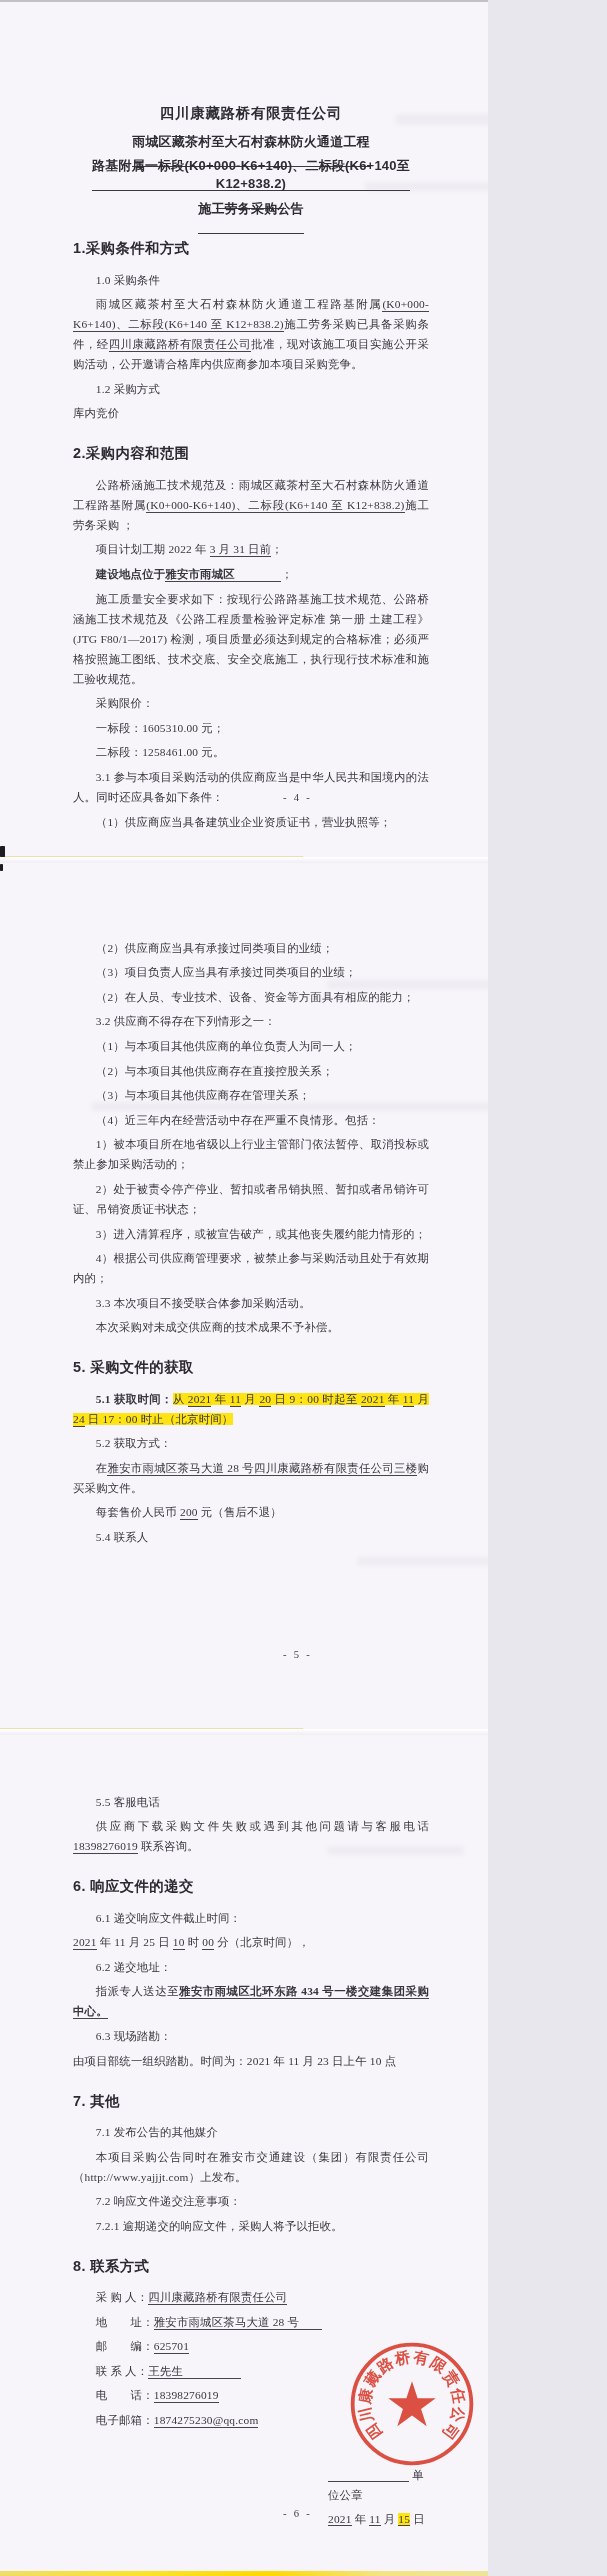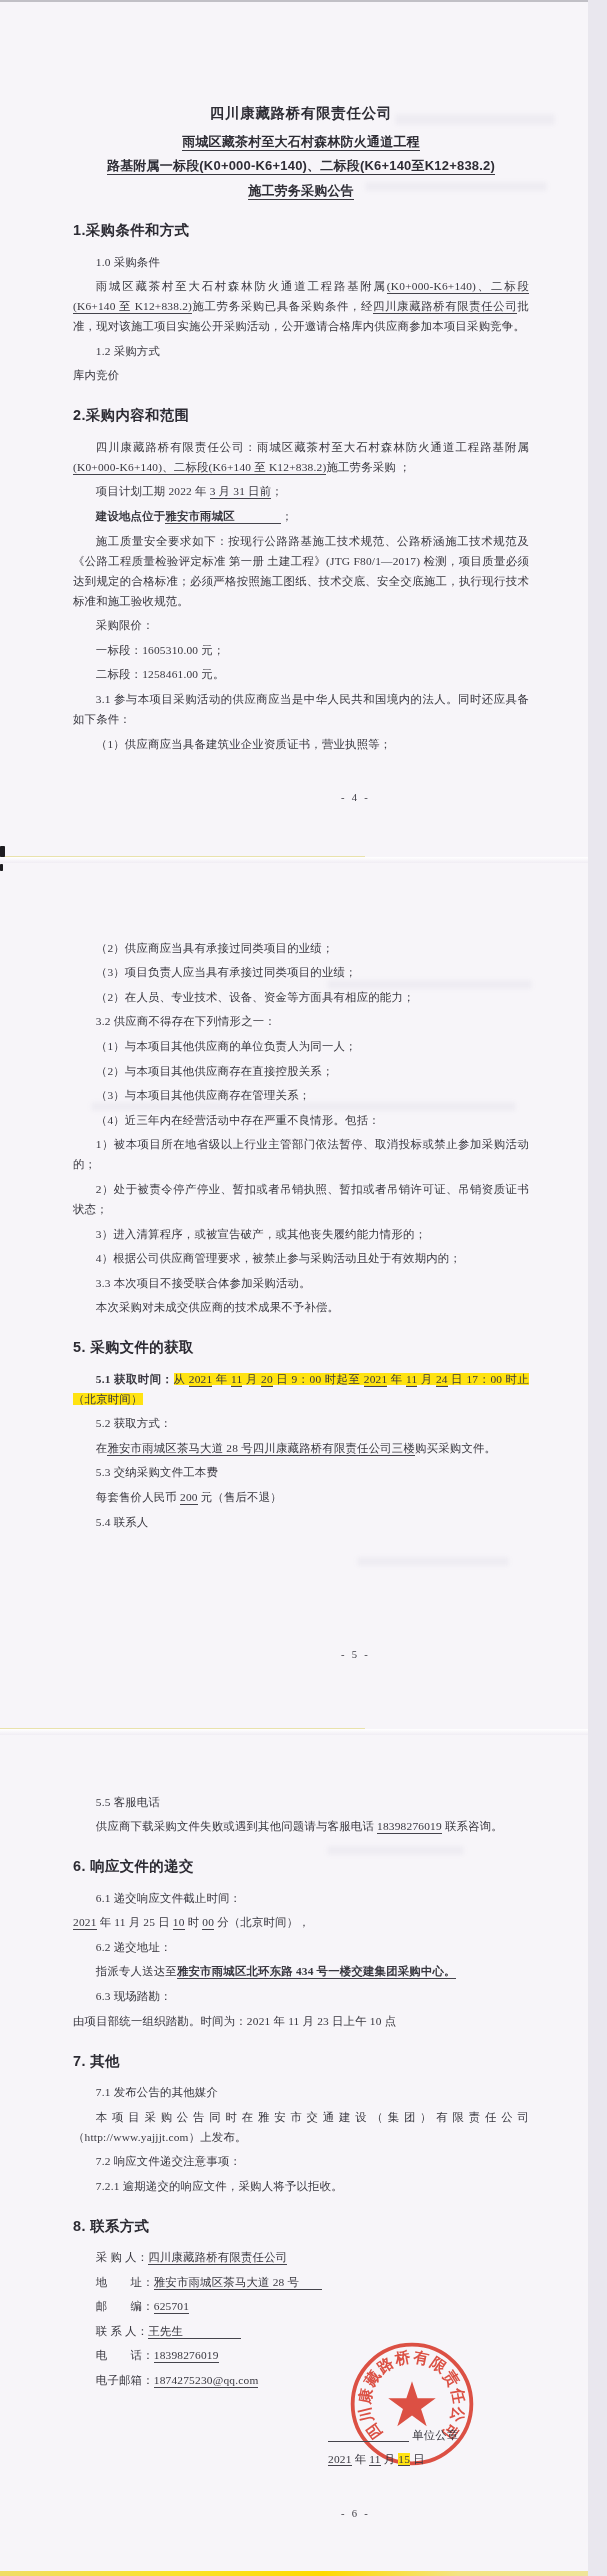--- a/index.html
+++ b/index.html
@@ -3,36 +3,36 @@
 <meta charset="utf-8">
 <style>
   html,body{margin:0;padding:0;}
   body{
     width:608px;
     font-family:"Liberation Serif","DejaVu Serif",serif;
     color:#38373f;
     background:#e9e7ee;
   }
   *{box-sizing:border-box;}
-  #doc{position:relative;width:588px;height:2576px;background:#f7f5f9;overflow:hidden;}
+  #doc{position:relative;width:488px;height:2576px;background:#f7f5f9;overflow:hidden;}
   .page{position:relative;overflow:hidden;background:#f7f5f9;font-size:11.4px;line-height:20px;letter-spacing:0.2px;}
   .p1{height:857px;padding:102px 59px 0 73px;}
   .p2{height:866px;padding:70px 59px 0 73px;}
   .p3{height:836px;padding:52px 59px 0 73px;}
   .sep{height:6px;background:linear-gradient(#ffffff,#f0edf4);position:relative;}
   .sep::before{content:"";position:absolute;top:-1.5px;left:0;width:62%;height:1.5px;background:rgba(219,208,96,.5);}
   .bottom-strip{height:4.6px;background:linear-gradient(90deg,#f0dd66,#fbe32a 30%,#ffd900 55%,#f4e482 78%,#efe598);}
   .scan-top{position:absolute;top:0;left:0;right:0;height:1.5px;background:rgba(70,68,80,.30);z-index:5;}
   .smudge{position:absolute;background:#1d1c20;z-index:5;border-radius:0.8px;}
   .bleed{position:absolute;background:rgba(100,96,120,.055);filter:blur(2.3px);border-radius:3px;z-index:1;}
 
   
   .b-t1{font-family:"Liberation Sans","DejaVu Sans",sans-serif;font-weight:700;font-size:14.4px;line-height:23px;text-align:center;letter-spacing:0.8px;margin:0 0 7.6px;color:#2e2d35;}
   .b-t2{font-family:"Liberation Sans","DejaVu Sans",sans-serif;font-weight:700;font-size:13px;line-height:18px;text-align:center;margin:0 0 6.8px;color:#2e2d35;}
-  .b-t2 .u{border-bottom:1.1px solid #3a3941;padding-bottom:1px;}
+  .b-t2 .u{border-bottom:1.1px solid #3a3941;padding-bottom:17px;}
   .b-h{font-family:Liberation Sans, sans-serif;font-weight:700;font-size:14.4px;line-height:20px;margin:20px 0 11.4px;letter-spacing:0.4px;color:#2c2b33;}
   .b-p{margin:4.6px 0;text-indent:2em;text-align:justify;}
   .b-pn{margin:4.6px 0;text-indent:0;text-align:justify;}
   .b-gap{height:26px;}
   .b-sign{margin:4px 0;text-indent:0;padding-left:255px;position:relative;z-index:3;}
   .u{border-bottom:0.8px solid #45444c;padding-bottom:0.8px;}
   .hl{background:#ffe312;}
   .b{font-weight:700;}
   .pageno{position:absolute;left:58%;font-size:10.6px;letter-spacing:2.3px;color:#3c3b43;}
   .pn1{bottom:49px;}
@@ -66,21 +66,21 @@
         <div class="b-t1"><span>四川康藏路桥有限责任公司</span></div>
         <div class="b-t2"><span class="u">雨城区藏茶村至大石村森林防火通道工程</span></div>
         <div class="b-t2"><span class="u">路基附属一标段(K0+000-K6+140)、二标段(K6+140至K12+838.2)</span></div>
         <div class="b-t2"><span class="u">施工劳务采购公告</span></div>
         <div class="b-h"><span>1.采购条件和方式</span></div>
         <div class="b-p"><span>1.0 采购条件</span></div>
         <div class="b-p"><span>雨城区藏茶村至大石村森林防火通道工程路基附属</span><span class="u">(K0+000-K6+140)、二标段(K6+140 至 K12+838.2)</span><span>施工劳务采购已具备采购条件，经</span><span class="u">四川康藏路桥有限责任公司</span><span>批准，现对该施工项目实施公开采购活动，公开邀请合格库内供应商参加本项目采购竞争。</span></div>
         <div class="b-p"><span>1.2 采购方式</span></div>
         <div class="b-pn"><span>库内竞价</span></div>
         <div class="b-h"><span>2.采购内容和范围</span></div>
-        <div class="b-p"><span>四川康藏路桥有限责任公司：雨城区藏茶村至大石村森林防火通道工程路基附属</span><span class="u">(K0+000-K6+140)、二标段(K6+140 至 K12+838.2)</span><span>施工劳务采购 ；</span></div>
+        <div class="b-p"><span>公路桥涵施工技术规范及：雨城区藏茶村至大石村森林防火通道工程路基附属</span><span class="u">(K0+000-K6+140)、二标段(K6+140 至 K12+838.2)</span><span>施工劳务采购 ；</span></div>
         <div class="b-p"><span>项目计划工期 2022 年 </span><span class="u">3 月 31 日前</span><span>；</span></div>
         <div class="b-p"><span class="b">建设地点位于</span><span class="u b">雅安市雨城区</span><span class="u">　　　　</span><span>；</span></div>
         <div class="b-p"><span>施工质量安全要求如下：按现行公路路基施工技术规范、公路桥涵施工技术规范及《公路工程质量检验评定标准 第一册 土建工程》(JTG F80/1—2017) 检测，项目质量必须达到规定的合格标准；必须严格按照施工图纸、技术交底、安全交底施工，执行现行技术标准和施工验收规范。</span></div>
         <div class="b-p"><span>采购限价：</span></div>
         <div class="b-p"><span>一标段：1605310.00 元；</span></div>
         <div class="b-p"><span>二标段：1258461.00 元。</span></div>
         <div class="b-p"><span>3.1 参与本项目采购活动的供应商应当是中华人民共和国境内的法人。同时还应具备如下条件：</span></div>
         <div class="b-p"><span>（1）供应商应当具备建筑业企业资质证书，营业执照等；</span></div>
       </div>
     <div class="pageno pn1">- 4 -</div>
@@ -101,21 +101,20 @@
         <div class="b-p"><span>1）被本项目所在地省级以上行业主管部门依法暂停、取消投标或禁止参加采购活动的；</span></div>
         <div class="b-p"><span>2）处于被责令停产停业、暂扣或者吊销执照、暂扣或者吊销许可证、吊销资质证书状态；</span></div>
         <div class="b-p"><span>3）进入清算程序，或被宣告破产，或其他丧失履约能力情形的；</span></div>
         <div class="b-p"><span>4）根据公司供应商管理要求，被禁止参与采购活动且处于有效期内的；</span></div>
         <div class="b-p"><span>3.3 本次项目不接受联合体参加采购活动。</span></div>
         <div class="b-p"><span>本次采购对未成交供应商的技术成果不予补偿。</span></div>
         <div class="b-h"><span>5. 采购文件的获取</span></div>
         <div class="b-p"><span class="b">5.1 获取时间：</span><span class="hl">从 </span><span class="u hl">2021</span><span class="hl"> 年 </span><span class="u hl">11</span><span class="hl"> 月 </span><span class="u hl">20</span><span class="hl"> 日 9：00 时起至 </span><span class="u hl">2021</span><span class="hl"> 年 </span><span class="u hl">11</span><span class="hl"> 月 </span><span class="u hl">24</span><span class="hl"> 日 17：00 时止（北京时间）</span></div>
         <div class="b-p"><span>5.2 获取方式：</span></div>
         <div class="b-p"><span>在</span><span class="u">雅安市雨城区茶马大道 28 号四川康藏路桥有限责任公司三楼</span><span>购买采购文件。</span></div>
-        <div class="b-p"><span>5.3 交纳采购文件工本费</span></div>
         <div class="b-p"><span>每套售价人民币 </span><span class="u">200</span><span> 元（售后不退）</span></div>
         <div class="b-p"><span>5.4 联系人</span></div>
       </div>
     <div class="pageno pn2">- 5 -</div>
   </div>
 
   <div class="sep"></div>
 
   <div class="page p3">
     <div>

